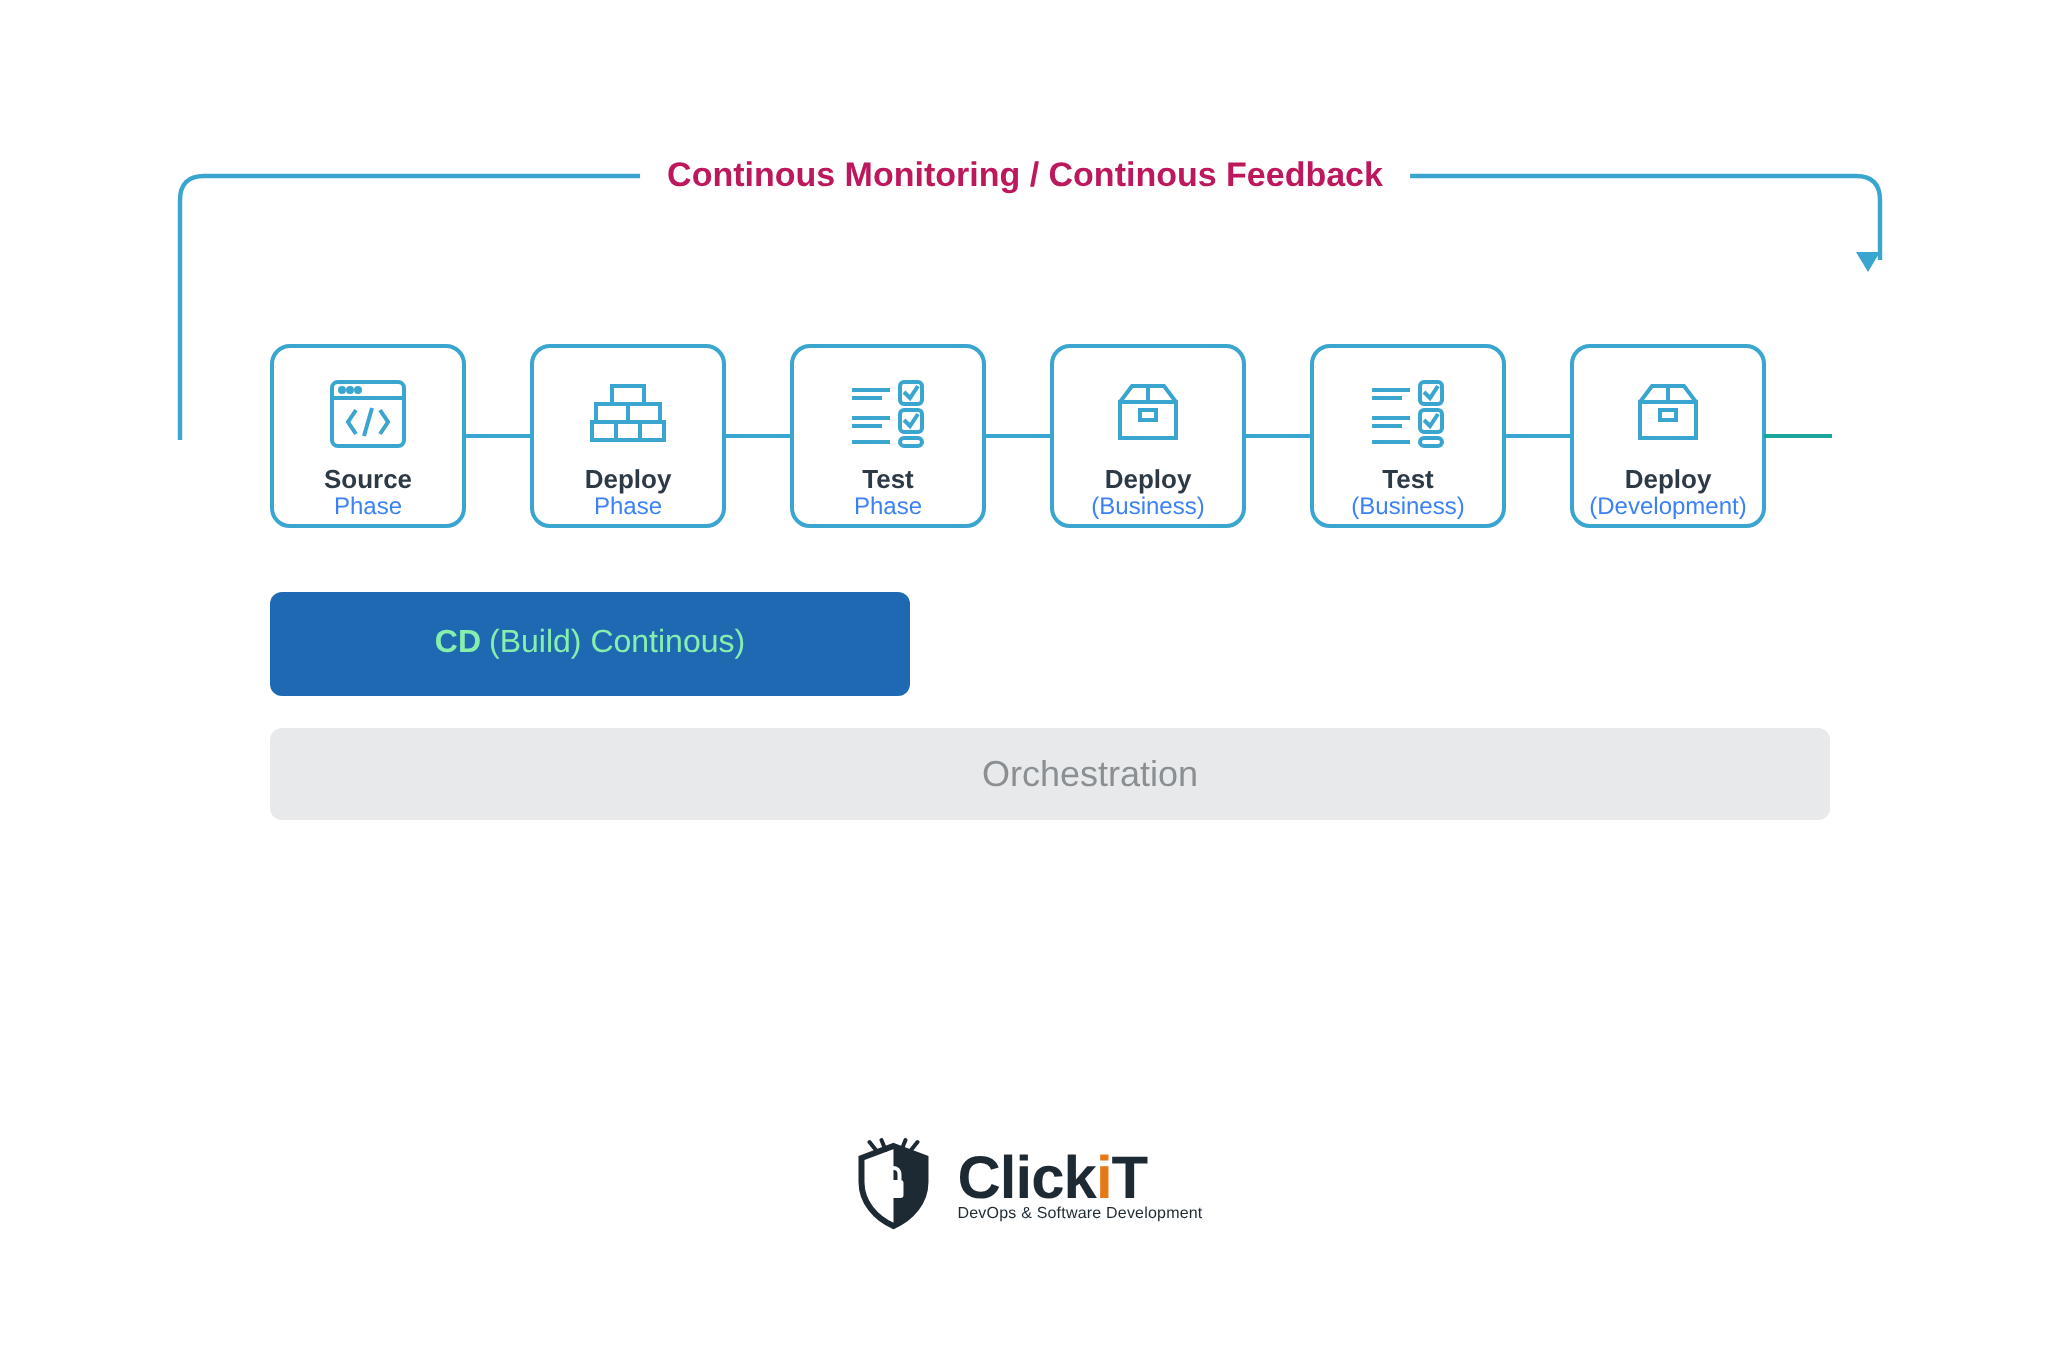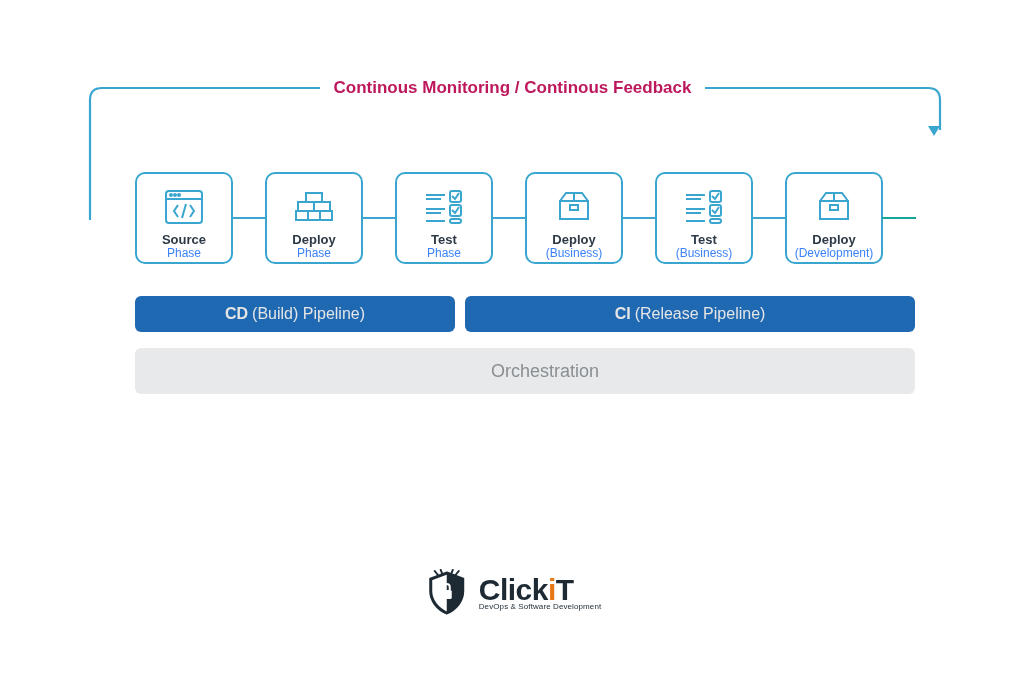--- a/index.html
+++ b/index.html
@@ -92,26 +92,26 @@
   }
   .conn-last::before { background: #1aa59b; }
   .bars {
     position: absolute;
     top: 226px;
     left: 45px;
     width: 780px;
   }
   .pipe-row { display: flex; gap: 10px; }
   .pipe {
-    height: 36px;
+    height: 52px;
     border-radius: 6px;
     display: flex;
     align-items: center;
     justify-content: center;
-    color: #e5e5e5;
+    color: #86efac;
     font-size: 16px;
   }
   .pipe-cd { background: #1f69b3; flex: 0 0 320px; }
   .pipe-ci { background: #1f69b3; flex: 1; }
   .pipe span.b { font-weight: 700; margin-right: 4px; }
   .orch {
     margin-top: 16px;
     height: 46px;
     width: 780px;
     background: #e7e9ea;
@@ -254,25 +254,21 @@
       <div class="t2">(Development)</div>
     </div>
     <div class="connector conn-last"></div>
 
   </div>
 
   <div class="bars">
     <div class="pipe-row">
       <div class="pipe pipe-cd">
         <span class="b">CD</span>
-        <span>(Build) Pipeline)</span>
-      </div>
-      <div class="pipe pipe-ci">
-        <span class="b">CI</span>
-        <span>(Release Pipeline)</span>
+        <span>(Build) Continous)</span>
       </div>
     </div>
     <div class="orch">Orchestration</div>
   </div>
 
 </div>
 
 <div class="logo">
   <svg viewBox="0 0 48 48">
     <path d="M24 4 L40 10 L40 22 C40 32 33 40 24 44 C15 40 8 32 8 22 L8 10 Z" fill="none" stroke="#1e2a33" stroke-width="3"></path>

